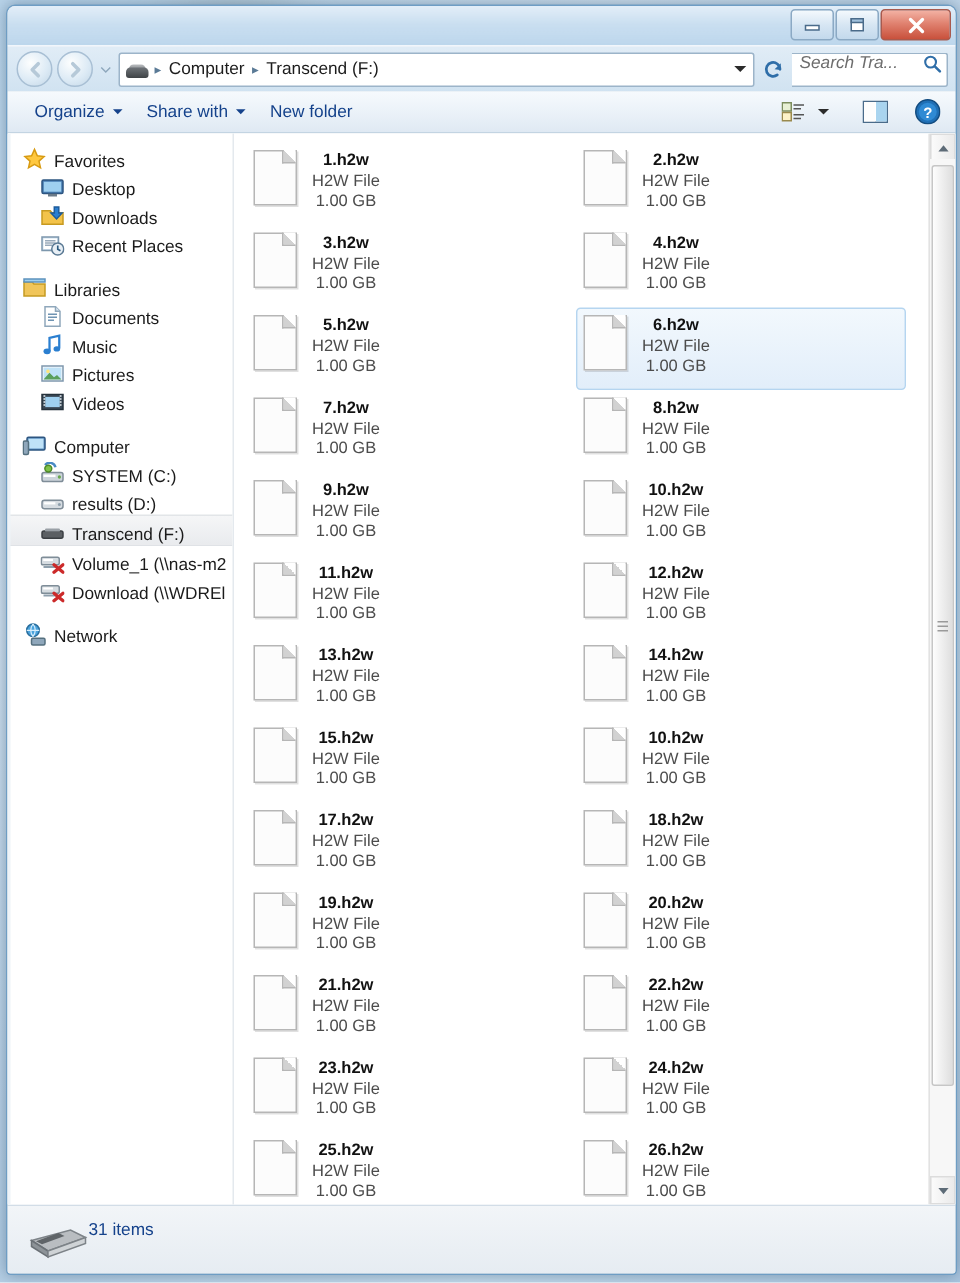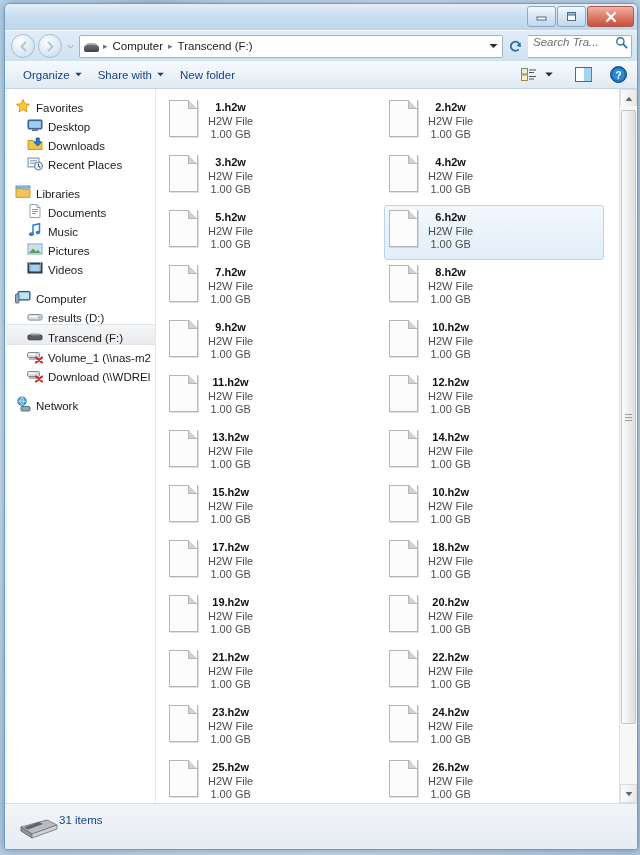--- a/index.html
+++ b/index.html
@@ -327,20 +327,32 @@
                 <rect x="3" y="2.5" width="12" height="8.5" rx="1" fill="#5f91c0" stroke="#2d5580"></rect>
                 <rect x="4" y="3.5" width="10" height="6.5" fill="#bfe2f7"></rect>
                 <rect x="0.5" y="5" width="3.5" height="9" rx="1" fill="#8fa7bb" stroke="#55707f"></rect>
               </svg>
           </span>
           <span>Computer</span>
         </div>
         <div class="srow">
           <span class="sicon">
             <svg width="16" height="16" viewBox="0 0 16 16">
+                <rect x="1" y="7" width="14" height="6" rx="1.4" fill="#cdd5db" stroke="#7f8d98"></rect>
+                <rect x="2" y="8.4" width="8" height="1.6" fill="#fff"></rect>
+                <circle cx="12.6" cy="10" r="1.1" fill="#6aa84f"></circle>
+                <path d="M3 2 a4 4 0 0 1 7 1.5" fill="none" stroke="#4a8ac4" stroke-width="1.6"></path>
+                <circle cx="5.2" cy="4.4" r="2.3" fill="#7fc24a" stroke="#4e8a26"></circle>
+              </svg>
+          </span>
+          <span>SYSTEM (C:)</span>
+        </div>
+        <div class="srow">
+          <span class="sicon">
+            <svg width="16" height="16" viewBox="0 0 16 16">
                 <rect x="1" y="6.5" width="14" height="5.6" rx="1.6" fill="#d6dce1" stroke="#7f8d98"></rect>
                 <rect x="2.4" y="7.8" width="7.5" height="1.5" fill="#fff"></rect>
                 <circle cx="12.6" cy="9.4" r="1" fill="#8fa0ad"></circle>
               </svg>
           </span>
           <span>results (D:)</span>
         </div>
         <div class="srow sel">
           <span class="sicon">
             <svg width="16" height="16" viewBox="0 0 16 16">

